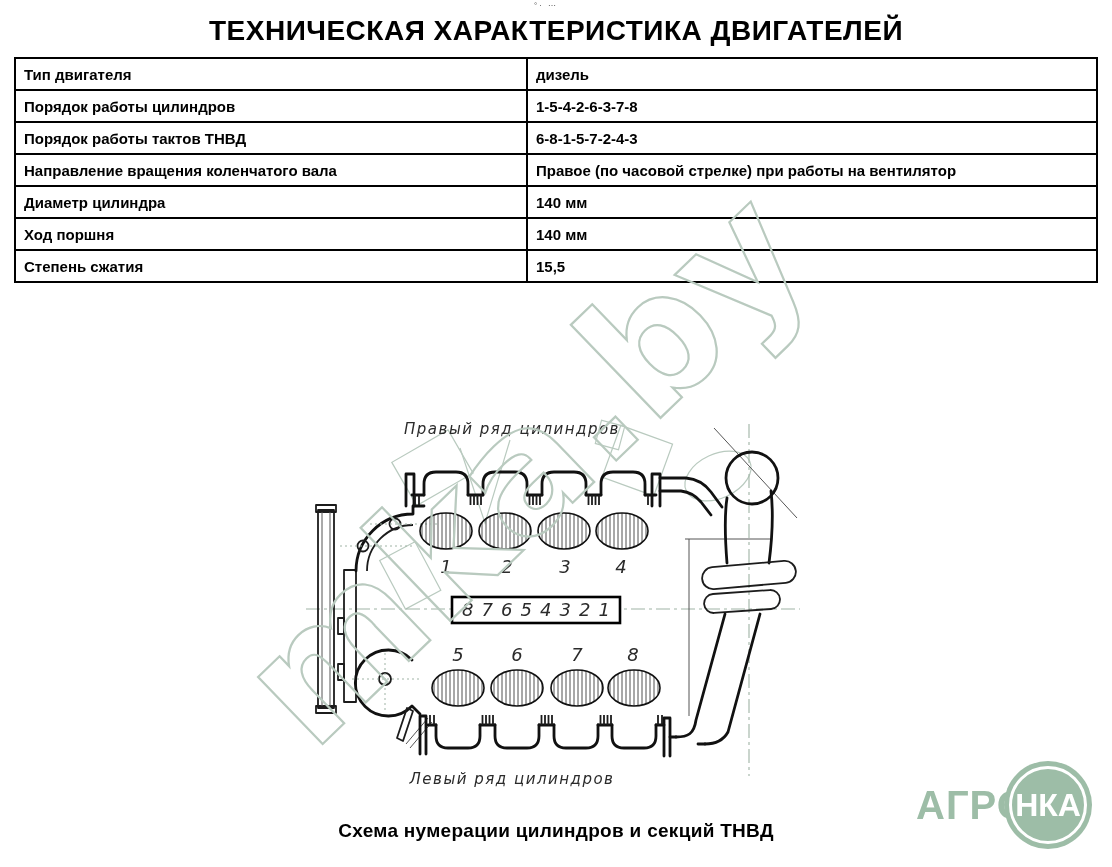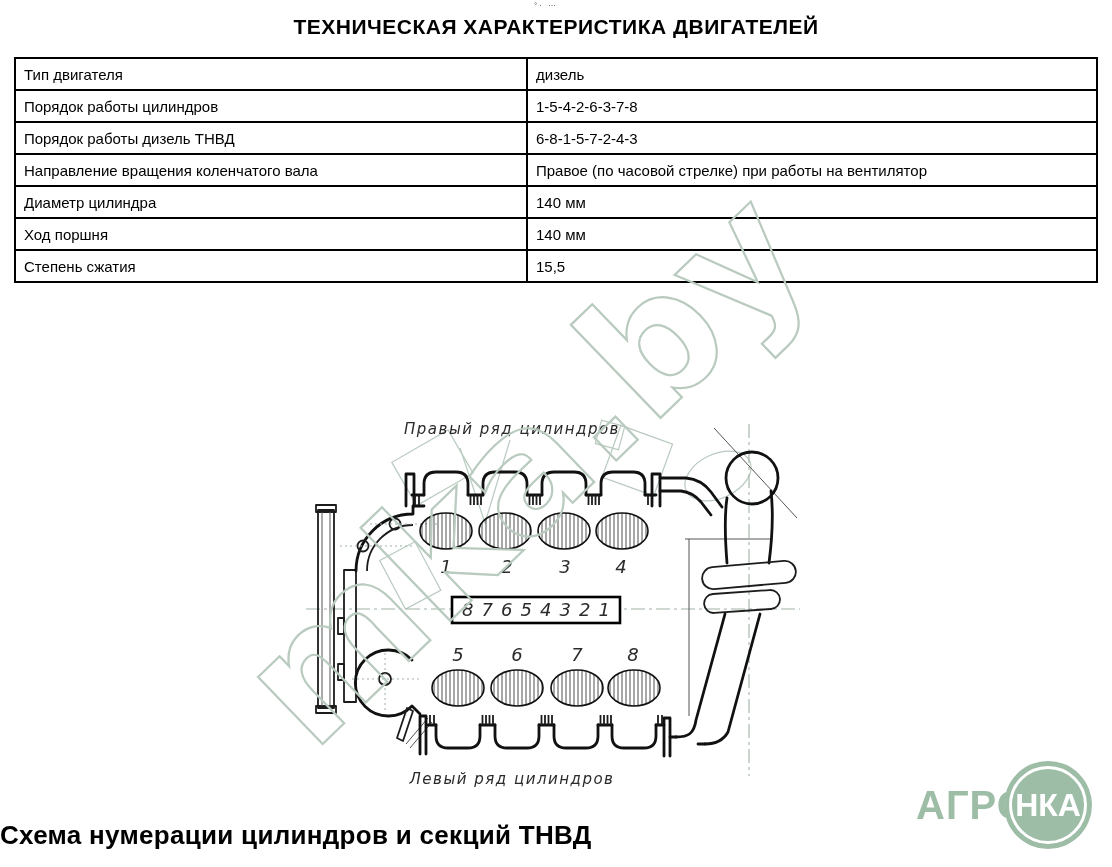--- a/index.html
+++ b/index.html
@@ -5,34 +5,34 @@
   html,body { margin:0; padding:0; background:#ffffff; }
   .page {
     position:relative; width:1112px; height:867px; background:#fff;
     font-family:"Liberation Sans", sans-serif; overflow:hidden;
   }
   .topmark {
     position:absolute; top:1px; left:534px; font-size:8px; color:#555; letter-spacing:2px;
   }
   .title {
     position:absolute; top:15px; left:0; width:100%; text-align:center;
-    font-size:21px; font-weight:bold; color:#000; letter-spacing:0.5px;
+    font-size:28px; font-weight:bold; color:#000; letter-spacing:0.5px;
   }
   table.spec {
     position:absolute; left:14px; top:57px; width:1084px;
     border-collapse:collapse; table-layout:fixed;
   }
   table.spec td {
-    border:2px solid #000; height:30px; font-size:15px; font-weight:normal;
+    border:2px solid #000; height:30px; font-size:15px; font-weight:bold;
     color:#000; padding:0 4px 0 8px; vertical-align:middle; background:transparent;
   }
   td.c1 { width:498px; }
   .caption {
-    position:absolute; top:820px; left:0; width:100%; text-align:left;
-    font-size:26px; font-weight:bold; color:#000; letter-spacing:0.3px;
+    position:absolute; top:820px; left:0; width:100%; text-align:center;
+    font-size:19px; font-weight:bold; color:#000; letter-spacing:0.3px;
   }
   .diagram { position:absolute; left:300px; top:418px; z-index:2; }
   .wm { position:absolute; left:0; top:0; z-index:5; pointer-events:none; }
   .logo { position:absolute; left:898px; top:745px; z-index:6; }
 
   
   .thick { stroke:#111; stroke-width:2.8; fill:none; stroke-linejoin:round; stroke-linecap:round; }
   .med   { stroke:#1c1c1c; stroke-width:1.8; fill:none; stroke-linejoin:round; }
   .thin  { stroke:#555; stroke-width:1; fill:none; }
   .cl    { stroke:#9fb3a5; stroke-width:1.1; fill:none; stroke-dasharray:14 4 3 4; }
@@ -58,21 +58,21 @@
     <tbody>
       <tr>
         <td class="c1">Тип двигателя</td>
         <td class="c2">дизель</td>
       </tr>
       <tr>
         <td class="c1">Порядок работы цилиндров</td>
         <td class="c2">1-5-4-2-6-3-7-8</td>
       </tr>
       <tr>
-        <td class="c1">Порядок работы дизель ТНВД</td>
+        <td class="c1">Порядок работы тактов ТНВД</td>
         <td class="c2">6-8-1-5-7-2-4-3</td>
       </tr>
       <tr>
         <td class="c1">Направление вращения коленчатого вала</td>
         <td class="c2">Правое (по часовой стрелке) при работы на вентилятор</td>
       </tr>
       <tr>
         <td class="c1">Диаметр цилиндра</td>
         <td class="c2">140 мм</td>
       </tr>

